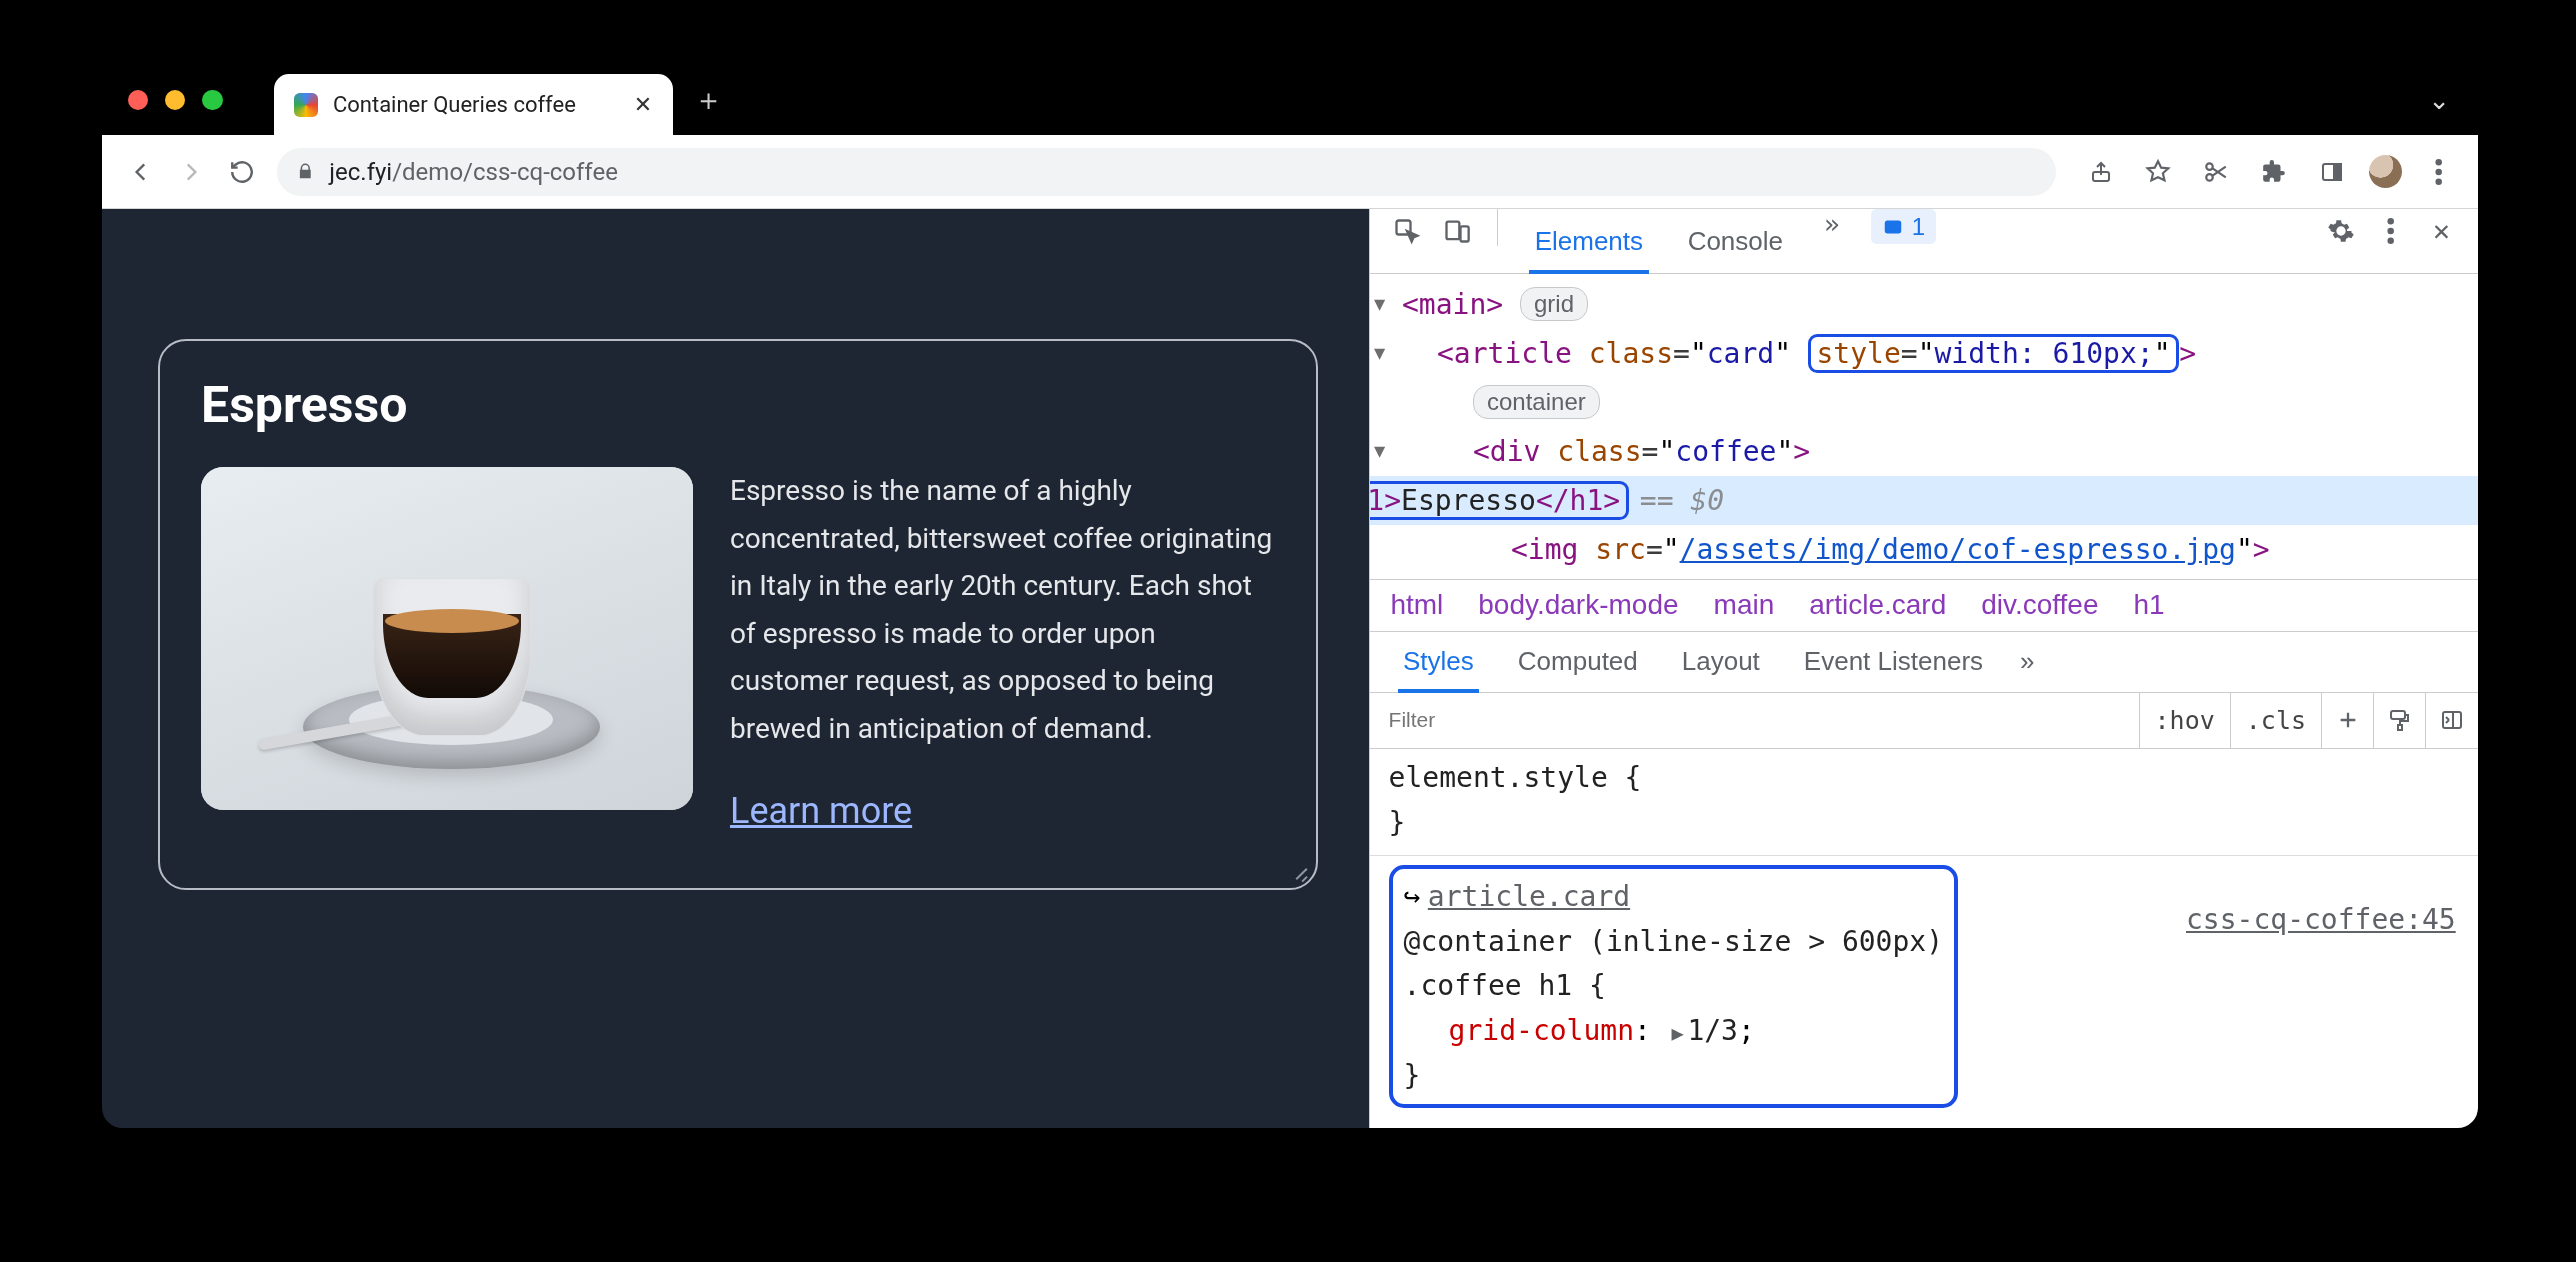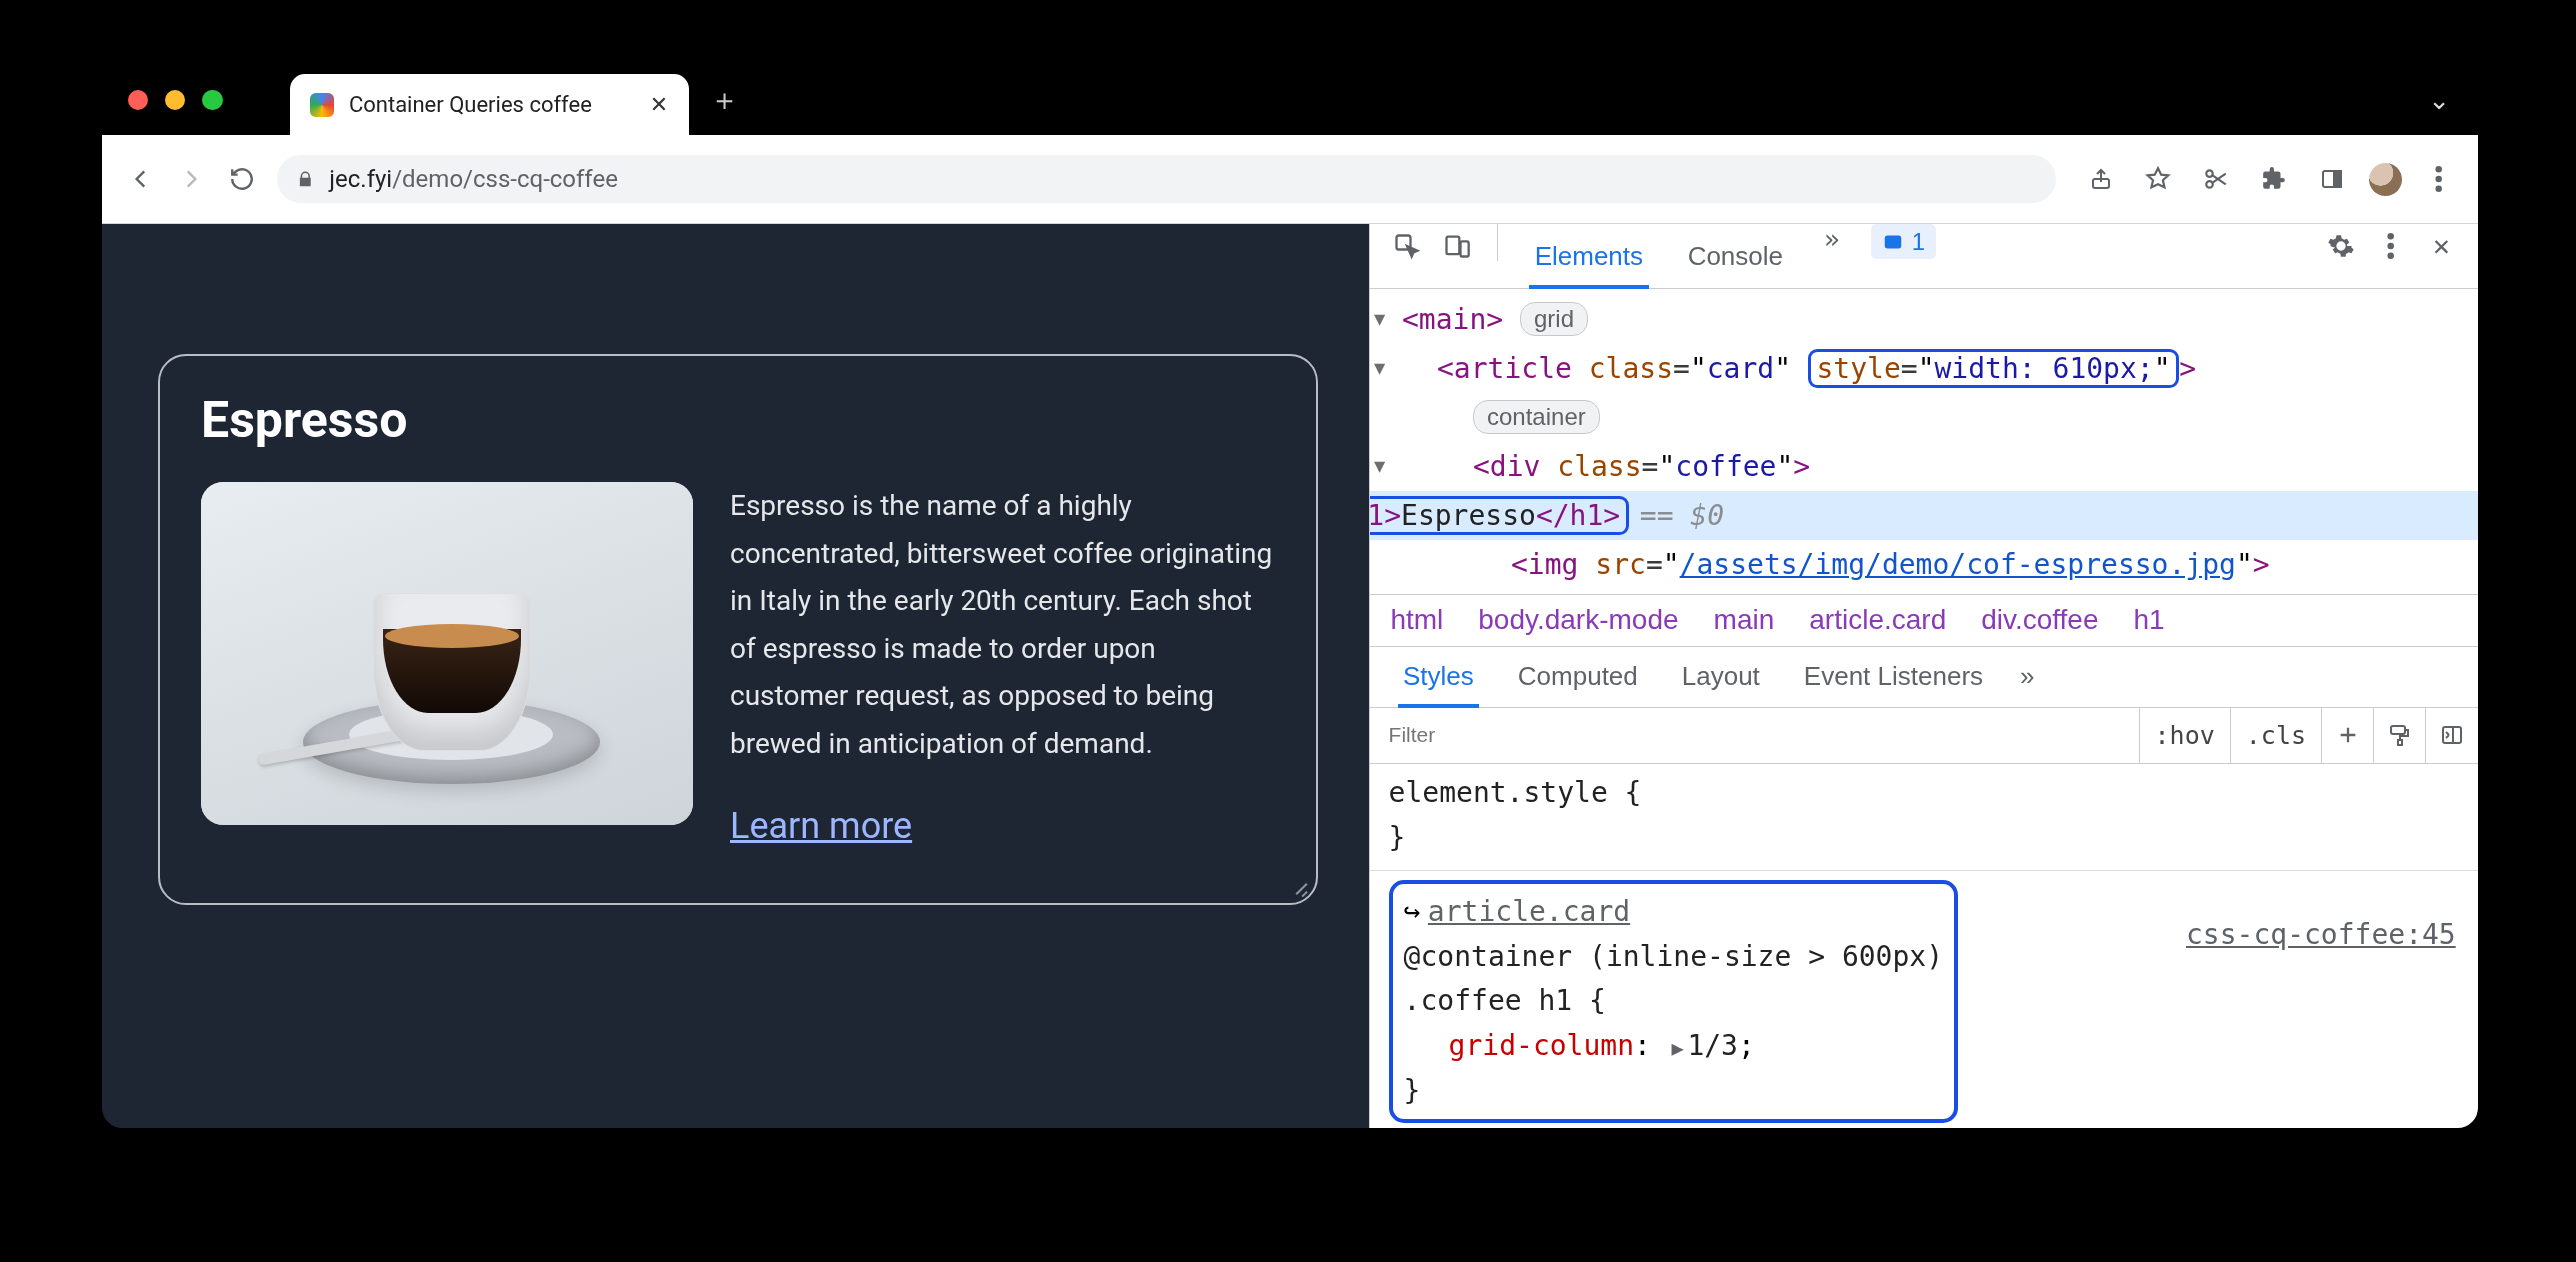--- a/index.html
+++ b/index.html
@@ -4,29 +4,29 @@
 <style>
   * { box-sizing: border-box; margin: 0; padding: 0; }
   html, body { width: 2576px; height: 1262px; background: #000; font-family: -apple-system, BlinkMacSystemFont, "Segoe UI", Roboto, Helvetica, Arial, sans-serif; }
   .wrap { position: absolute; left: 102px; top: 65px; width: 2376px; height: 1063px; border-radius: 20.4px; overflow: hidden; box-shadow: 0 28px 74px rgba(0,0,0,.5); background: #000; }
 
   
   .tabstrip { height: 70px; background: #000; display: flex; align-items: center; padding-left: 26px; position: relative; }
   .traffic { display: flex; gap: 16.7px; align-items: center; margin-right: 51px; }
   .traffic-dot { width: 20.4px; height: 20.4px; border-radius: 50%; }
   .dot-red { background:#ff5f57; } .dot-yellow { background:#febc2e; } .dot-green { background:#28c840; }
-  .tab { width: 399px; height: 61px; background: #fff; border-radius: 15px 15px 0 0; display: flex; align-items: center; gap: 15px; padding: 0 20.4px; align-self: flex-end; margin-left: 16px; }
+  .tab { width: 399px; height: 61px; background: #fff; border-radius: 15px 15px 0 0; display: flex; align-items: center; gap: 15px; padding: 0 20.4px; align-self: flex-end; }
   .favicon { width: 24px; height: 24px; border-radius: 5.6px; background: conic-gradient(#4285f4, #ea4335, #fbbc05, #34a853, #4285f4); }
   .tab-title { font-size: 22px; color:#222; flex:1; white-space: nowrap; overflow:hidden; text-overflow: ellipsis; }
   .tab-close { font-size: 22px; color:#333; }
   .tab-new { width: 46px; height: 46px; display:flex; align-items:center; justify-content:center; color:#ccc; font-size: 30px; margin-left: 13px; }
   .tabstrip-chevron { position:absolute; right: 28px; color:#ddd; font-size: 26px; }
 
   
-  .toolbar { height: 89px; background:#fff; border-bottom: 0.9px solid #d6d6d6; display:flex; align-items:center; padding: 0 18.6px; gap: 9.3px; }
+  .toolbar { height: 74px; background:#fff; border-bottom: 0.9px solid #d6d6d6; display:flex; align-items:center; padding: 0 18.6px; gap: 9.3px; }
   .tb-btn { width:41px; height:41px; display:flex; align-items:center; justify-content:center; color:#5f6368; border-radius:50%; }
   .tb-btn.disabled { color:#b9b9b9; }
   .omnibox { flex:1; height: 48px; background:#f1f3f4; border-radius: 24px; display:flex; align-items:center; padding: 0 18.6px; gap: 15px; margin: 0 5.6px; }
   .lock-icon svg { width:18.6px; height:18.6px; }
   .url { font-size: 24px; color:#202124; }
   .url .muted { color:#5f6368; }
   .right-icons { display:flex; align-items:center; gap: 16.7px; margin-left: 9.3px; }
   .right-icons .tb-btn { color:#5f6368; }
   .scissors { color:#3b82f6; }
   .avatar { width:33px; height:33px; border-radius:50%; background: radial-gradient(circle at 35% 30%, #d8c4b0 0 40%, #8b6f55 41% 100%); }

